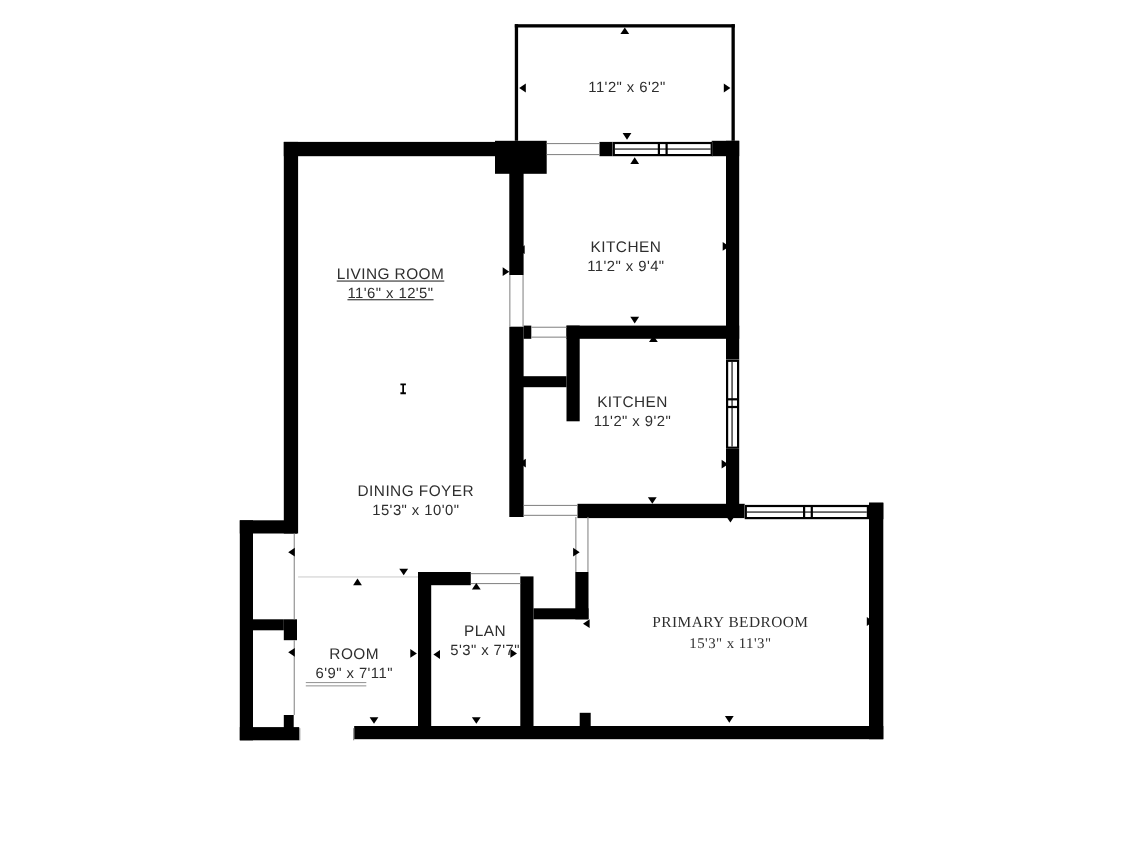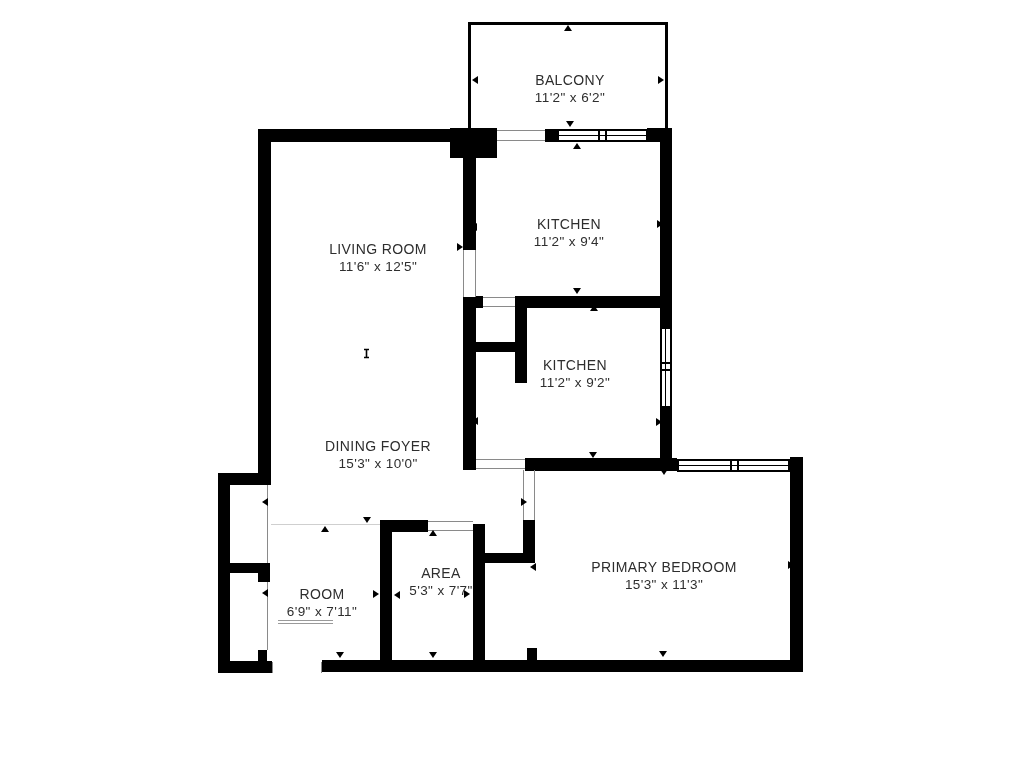--- a/index.html
+++ b/index.html
@@ -128,46 +128,45 @@
   <div class="ar down" style="left:660px;top:469px;"></div>
   <div class="ar down" style="left:336px;top:652px;"></div>
   <div class="ar down" style="left:429px;top:652px;"></div>
   <div class="ar down" style="left:659px;top:651px;"></div>
 
   <svg style="position:absolute;left:362px;top:348px;" width="9" height="11" viewBox="0 0 9 11">
     <path d="M2 1.5 H7 M4.5 1.5 V9.5 M2 9.5 H7" stroke="#000" stroke-width="1.6" fill="none"></path>
   </svg>
 
   <div class="room" style="left:470px;top:71px;width:200px;">
-    <div class="nm">BALCONY</div>
     <div class="dm">11'2" x 6'2"</div>
   </div>
   <div class="room" style="left:469px;top:215px;width:200px;">
     <div class="nm">KITCHEN</div>
     <div class="dm">11'2" x 9'4"</div>
   </div>
-  <div class="room" style="left:278px;top:240px;width:200px;">
+  <div class="room" style="left:255px;top:240px;width:200px;text-decoration:underline;">
     <div class="nm">LIVING ROOM</div>
     <div class="dm">11'6" x 12'5"</div>
   </div>
   <div class="room" style="left:475px;top:356px;width:200px;">
     <div class="nm">KITCHEN</div>
     <div class="dm">11'2" x 9'2"</div>
   </div>
   <div class="room" style="left:278px;top:437px;width:200px;">
     <div class="nm">DINING FOYER</div>
     <div class="dm">15'3" x 10'0"</div>
   </div>
   <div class="room" style="left:222px;top:585px;width:200px;">
     <div class="nm">ROOM</div>
     <div class="dm">6'9" x 7'11"</div>
   </div>
   <div class="room" style="left:361px;top:564px;width:160px;">
-    <div class="nm">AREA</div>
+    <div class="nm">PLAN</div>
     <div class="dm">5'3" x 7'7"</div>
   </div>
-  <div class="room" style="left:544px;top:558px;width:240px;">
+  <div class="room" style="left:544px;top:558px;width:240px;font-family:Liberation Serif, serif;">
     <div class="nm">PRIMARY BEDROOM</div>
     <div class="dm">15'3" x 11'3"</div>
   </div>
 
 
 </div>
 
 </body></html>

